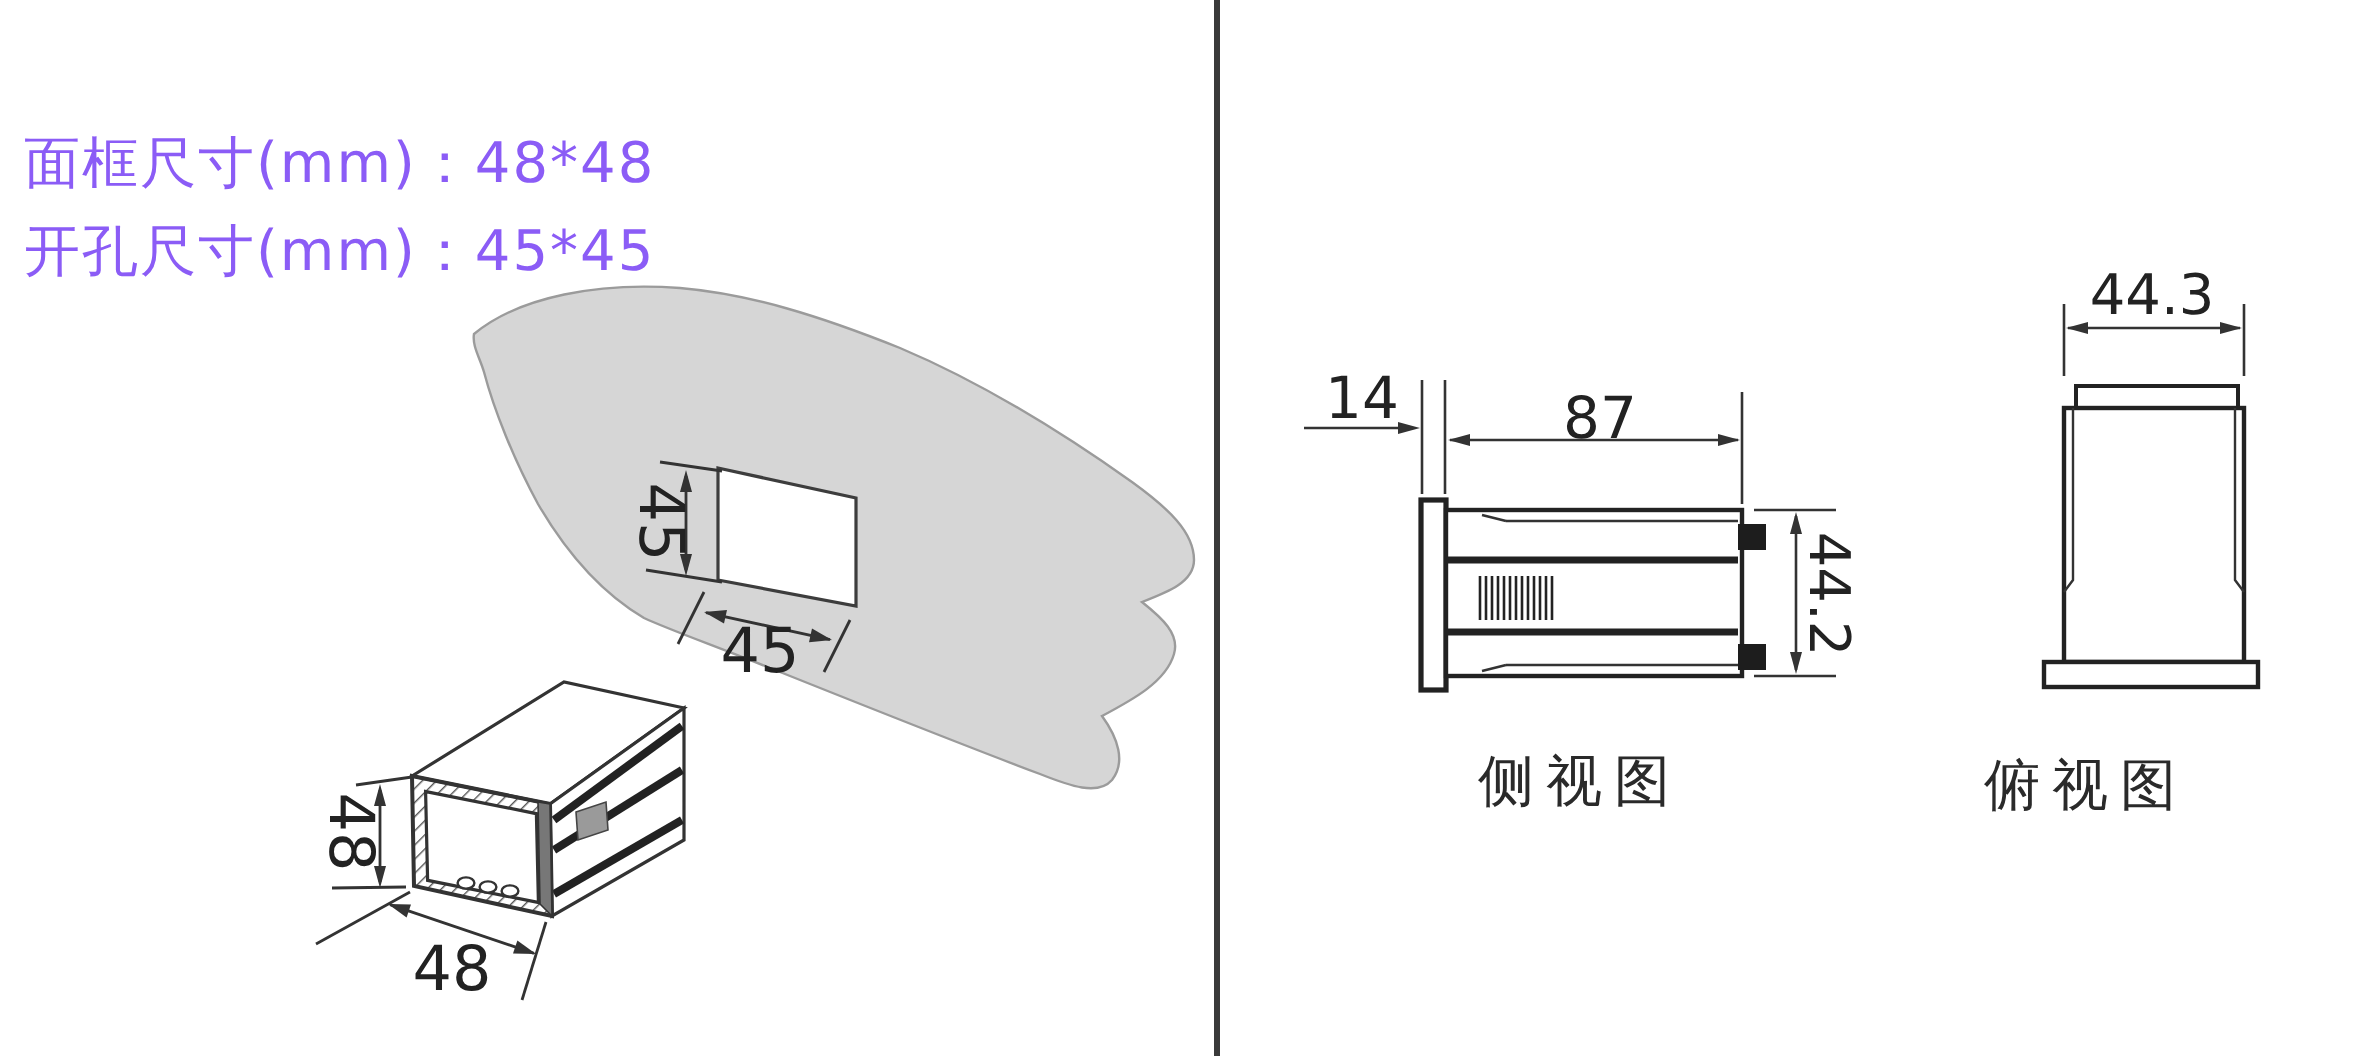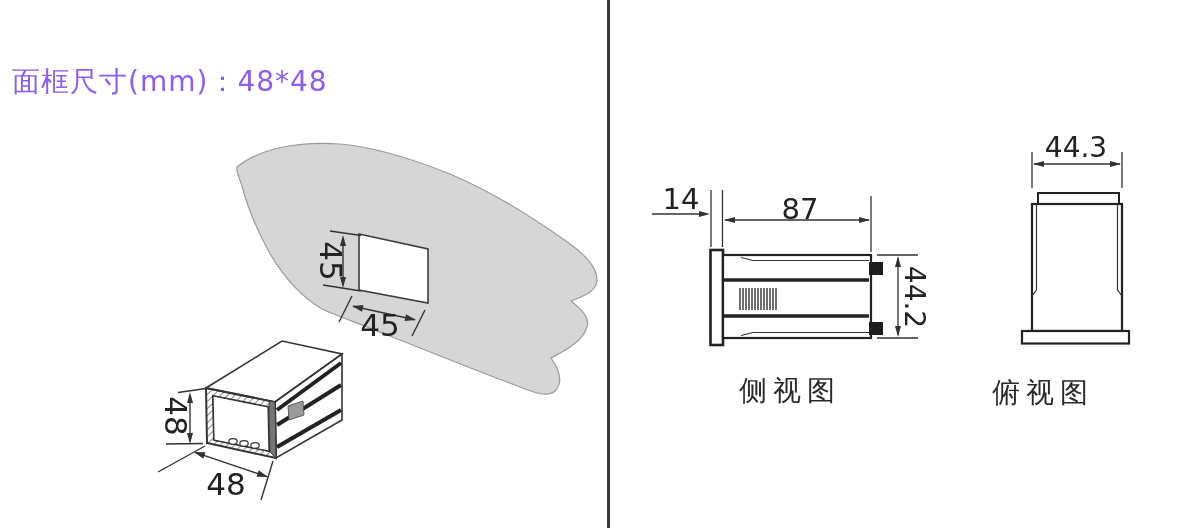--- a/index.html
+++ b/index.html
@@ -15,20 +15,21 @@
   .divider{position:absolute;left:607px;top:0;width:3px;height:528px;background:#3a3a3a;}
   svg text{font-family:"DejaVu Sans","Liberation Sans",sans-serif;fill:#222222;}
 </style>
 </head>
 <body>
 
 <div class="canvas">
 
   <div class="header">
     <div class="hline">面框尺寸(mm)：48*48</div>
+    <div class="hline">开孔尺寸(mm)：45*45</div>
   </div>
 
   <svg width="1180" height="528" viewBox="0 0 1180 528" style="position:absolute;left:0;top:0;">
     <defs>
       <pattern id="hatch" patternUnits="userSpaceOnUse" width="5" height="5" patternTransform="rotate(45)">
         <line x1="0" y1="0" x2="0" y2="5" stroke="#555" stroke-width="1.4"></line>
       </pattern>
     </defs>
 
     <g>

